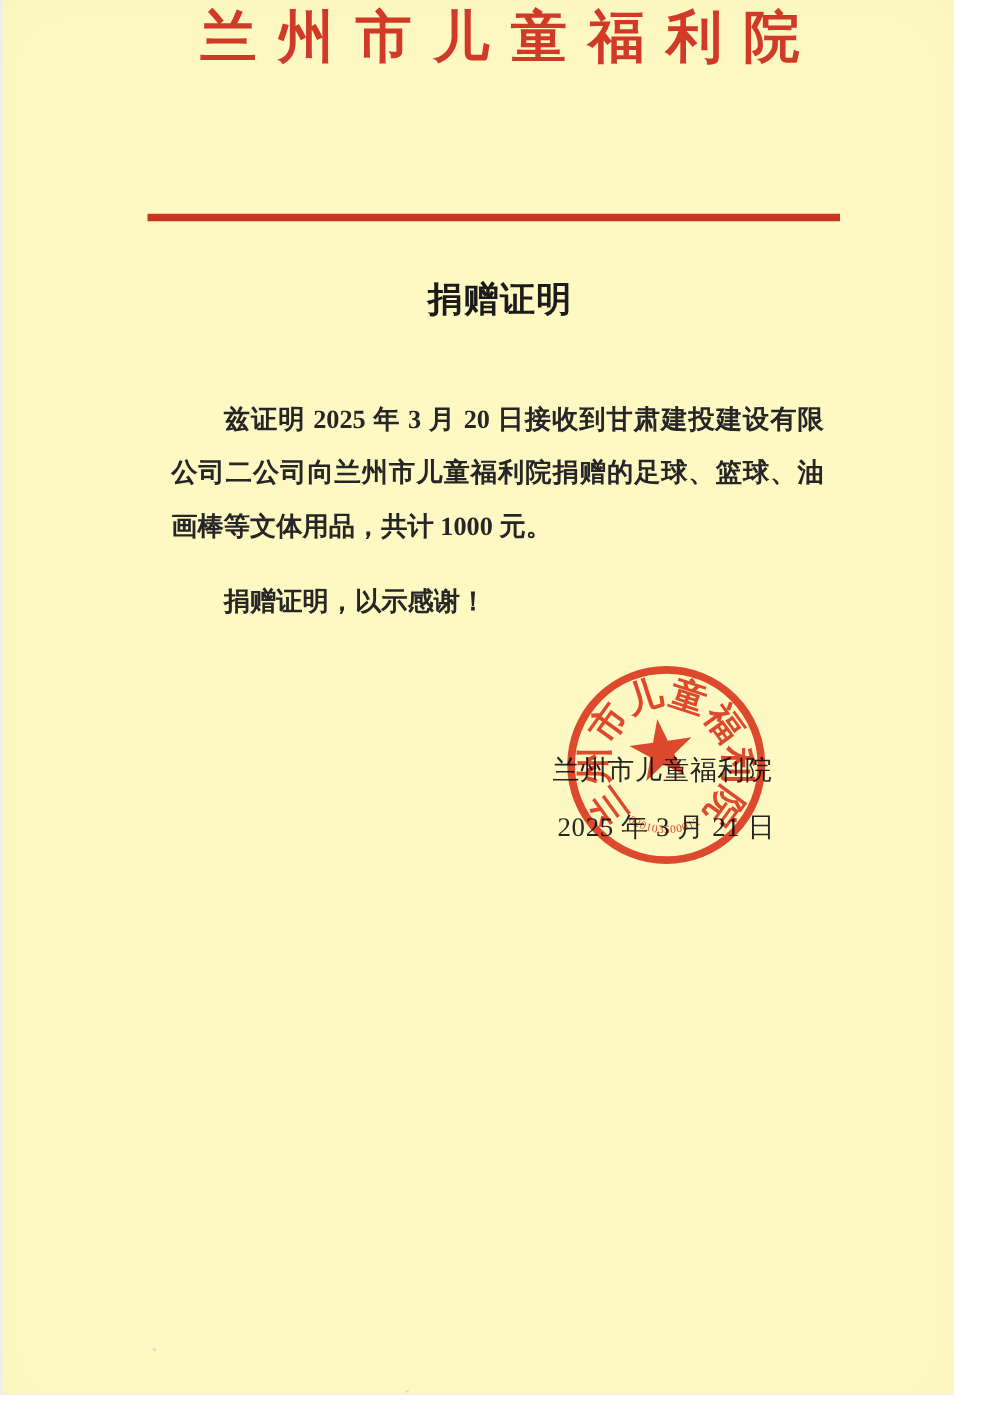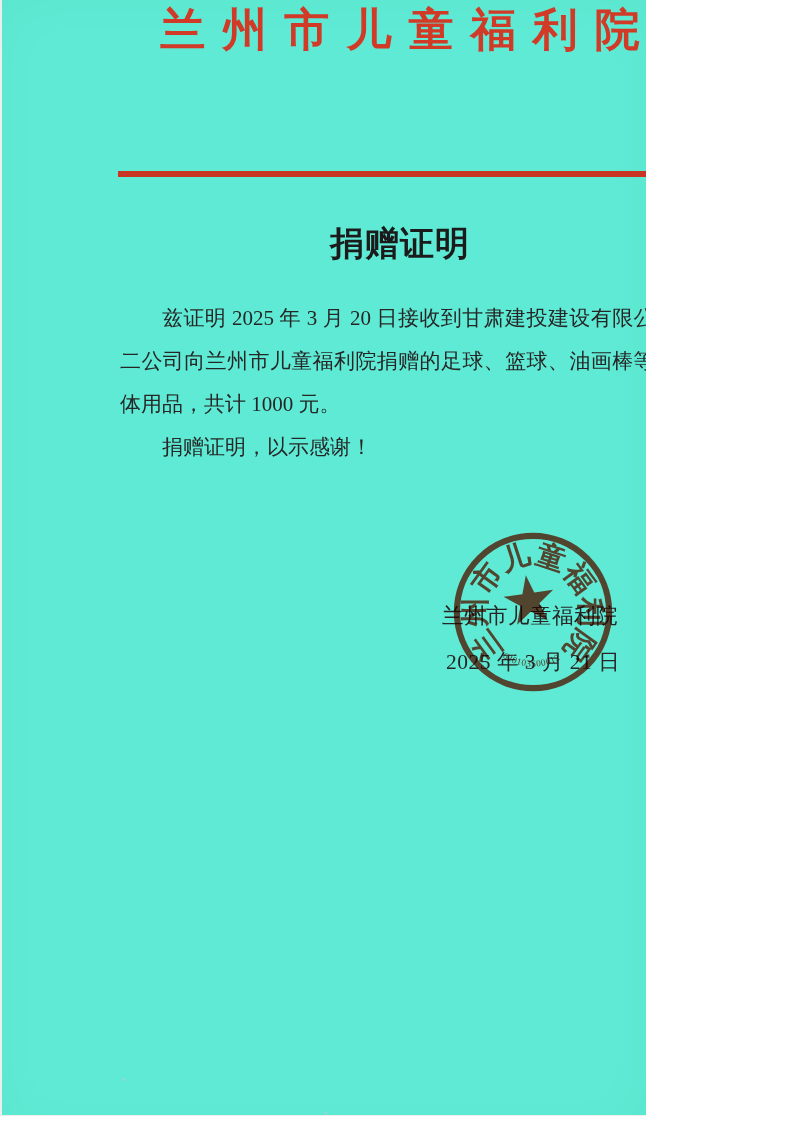--- a/index.html
+++ b/index.html
@@ -1,52 +1,52 @@
 <!DOCTYPE html>
 <html><head>
 <meta charset="utf-8">
 <style>
   html,body{margin:0;padding:0;background:#ffffff;}
   .scan{
     position:relative;
-    width:646px;height:1132px;
-    background:#5eead4;
+    width:763px;height:1132px;
+    background:#fef9c3;
     overflow:hidden;
     font-family:"Liberation Serif","DejaVu Serif",serif;
     box-shadow:inset 0 0 60px rgba(0,0,0,0.025), inset 2px 0 0 #f0f0f0;
   }
   .letterhead-org{
     position:absolute; left:0; top:100; width:800px;
     text-align:center;
     font-size:45px; font-weight:700;
     color:#d23a28;
     letter-spacing:0.38em; text-indent:0.38em;
     white-space:nowrap;
   }
   .letterhead-rule{
     position:absolute; left:118px; top:171px;
     width:554px; height:6px;
     background:#c93523;
   }
   .doc-title{
     position:absolute; left:0; top:221px; width:800px;
     text-align:center;
-    font-size:34px; font-weight:700;
+    font-size:28px; font-weight:700;
     color:#1b1b1b;
     letter-spacing:1px;
     margin:0;
   }
   .doc-body{
     position:absolute; left:120px; top:297px; width:556px;
     font-size:21px; line-height:43px;
     color:#262626;
     text-align:justify;
     text-justify:inter-ideograph;
   }
-  .doc-body p{margin:0; text-indent:2em;}
+  .doc-body p{margin:17px; text-indent:2em;font-weight:bold;}
   .sig-org{
     position:absolute; left:442px; top:601px;
     font-size:21.5px; color:#262626;
     letter-spacing:0.5px; white-space:nowrap;
     z-index:1;
   }
   .sig-date{
     position:absolute; left:446px; top:647px;
     font-size:21.5px; color:#262626;
     letter-spacing:0.5px; white-space:nowrap;

